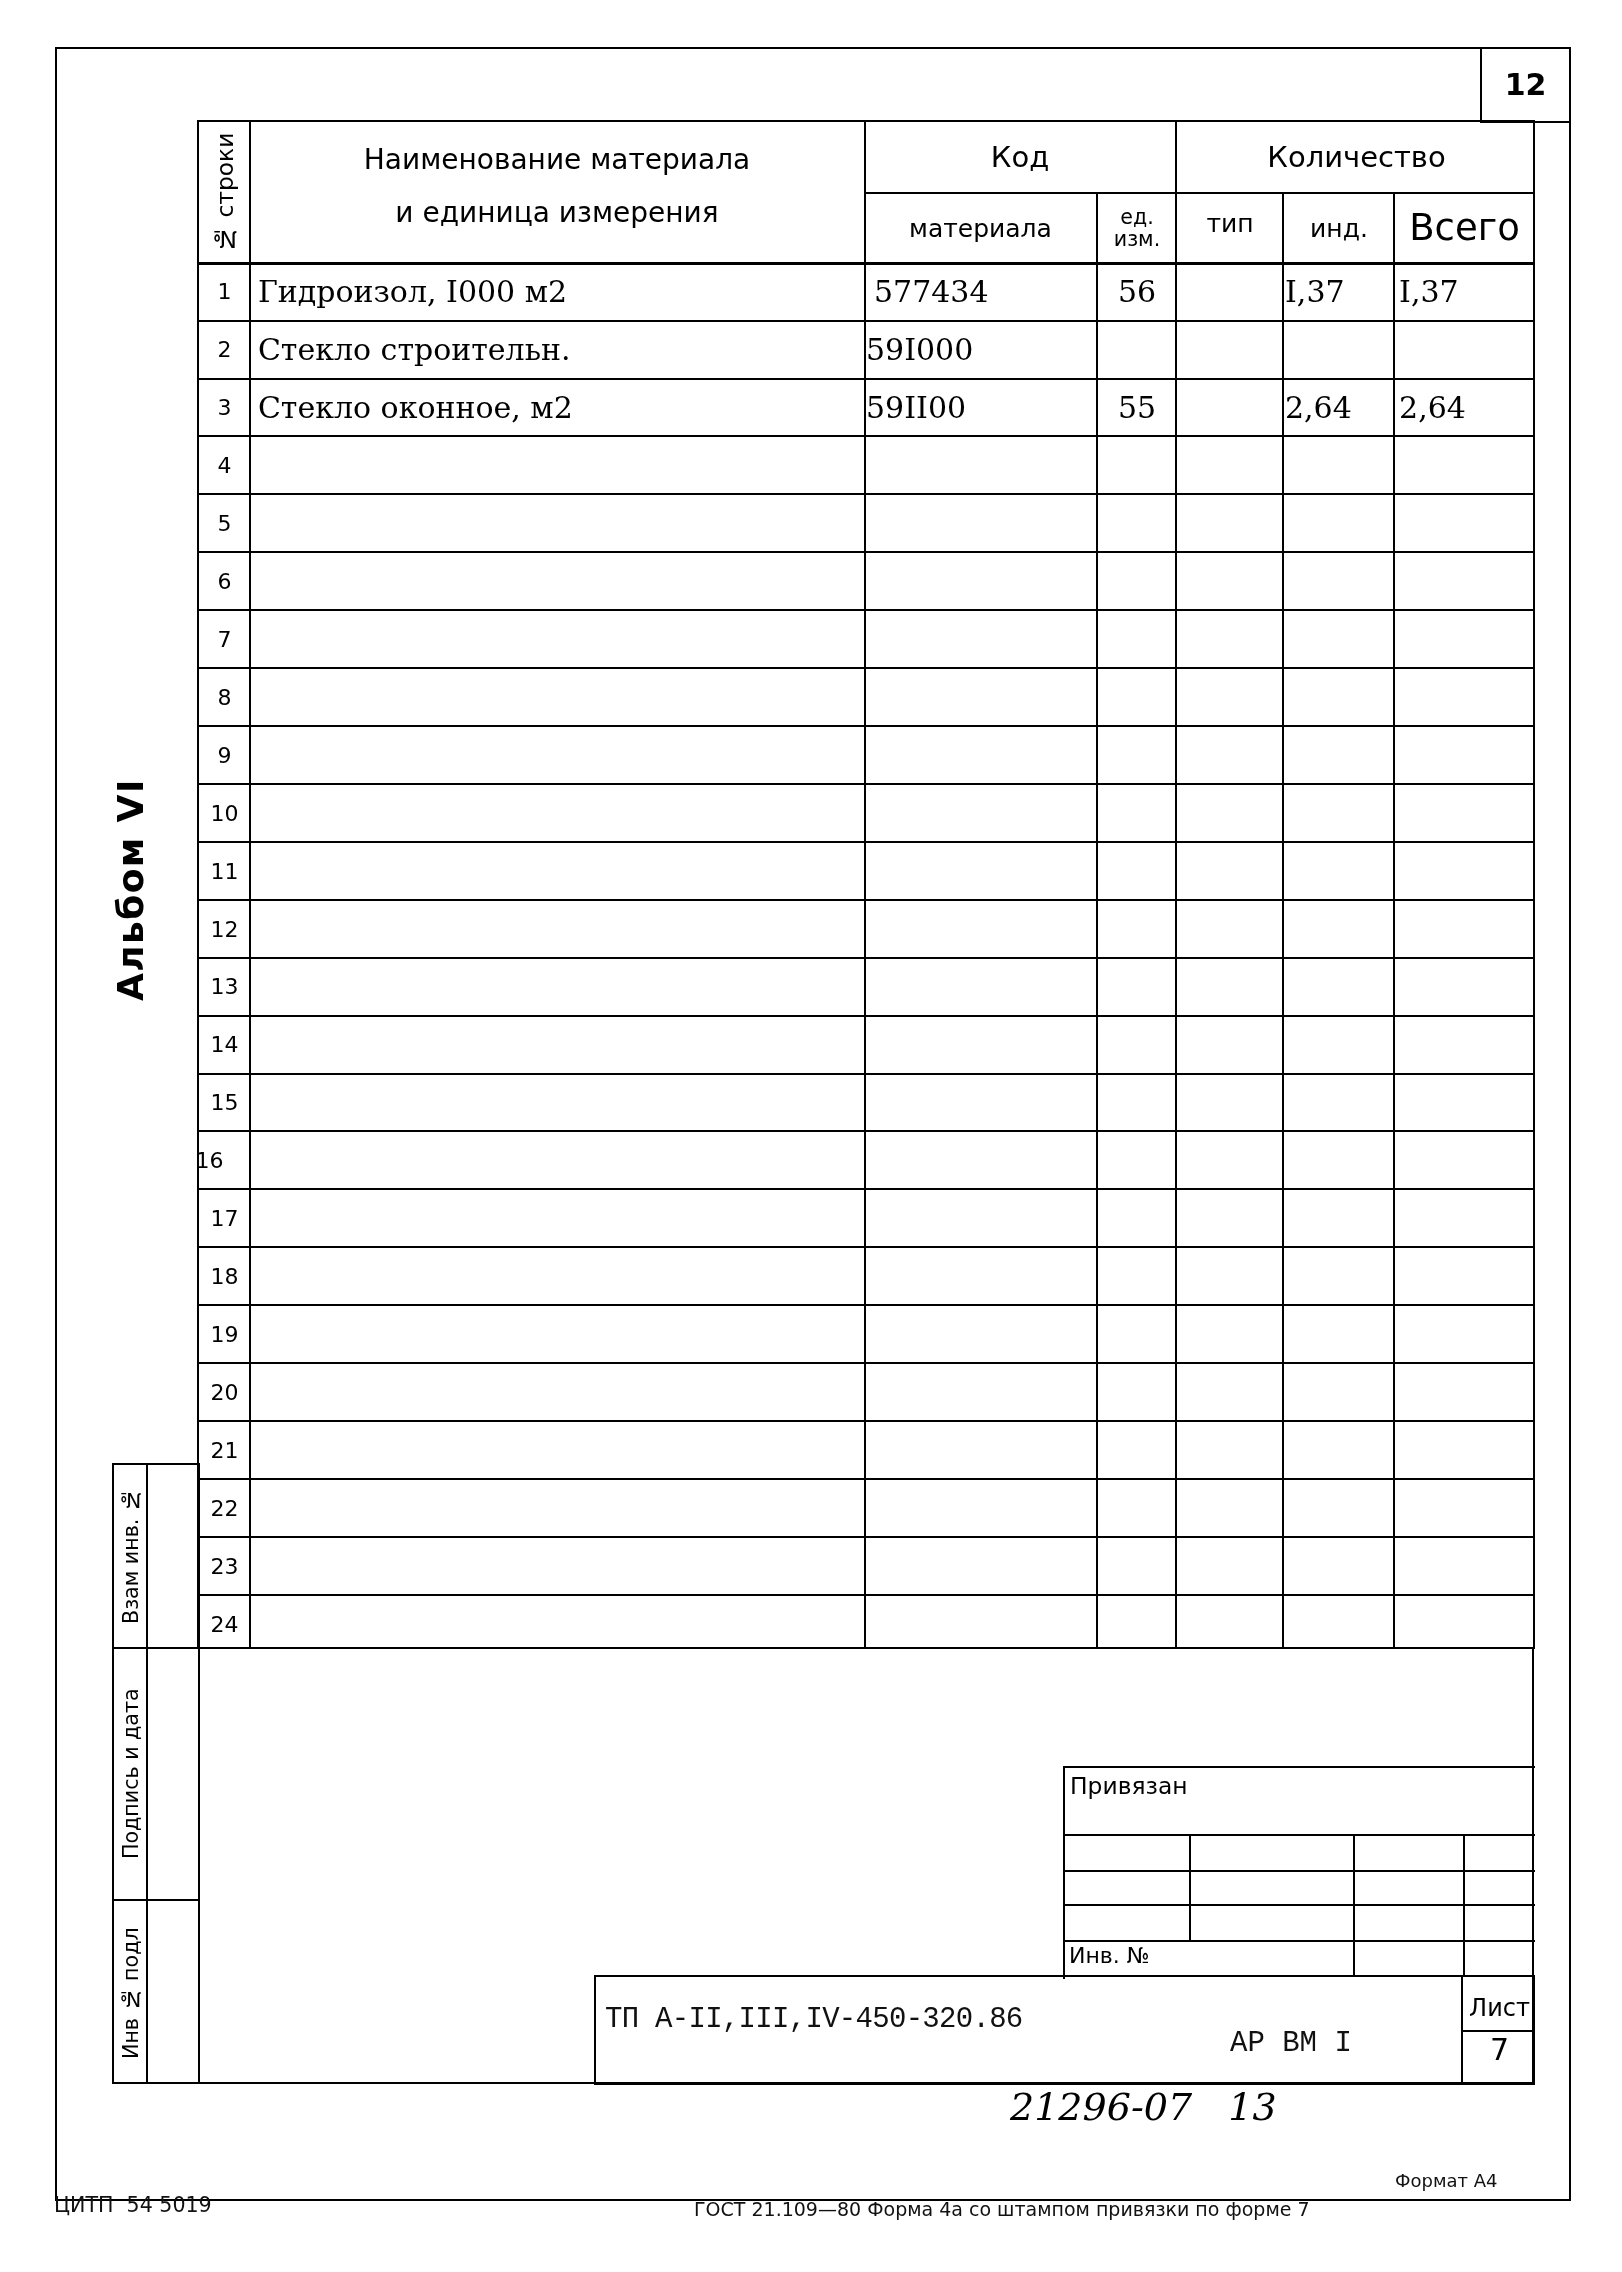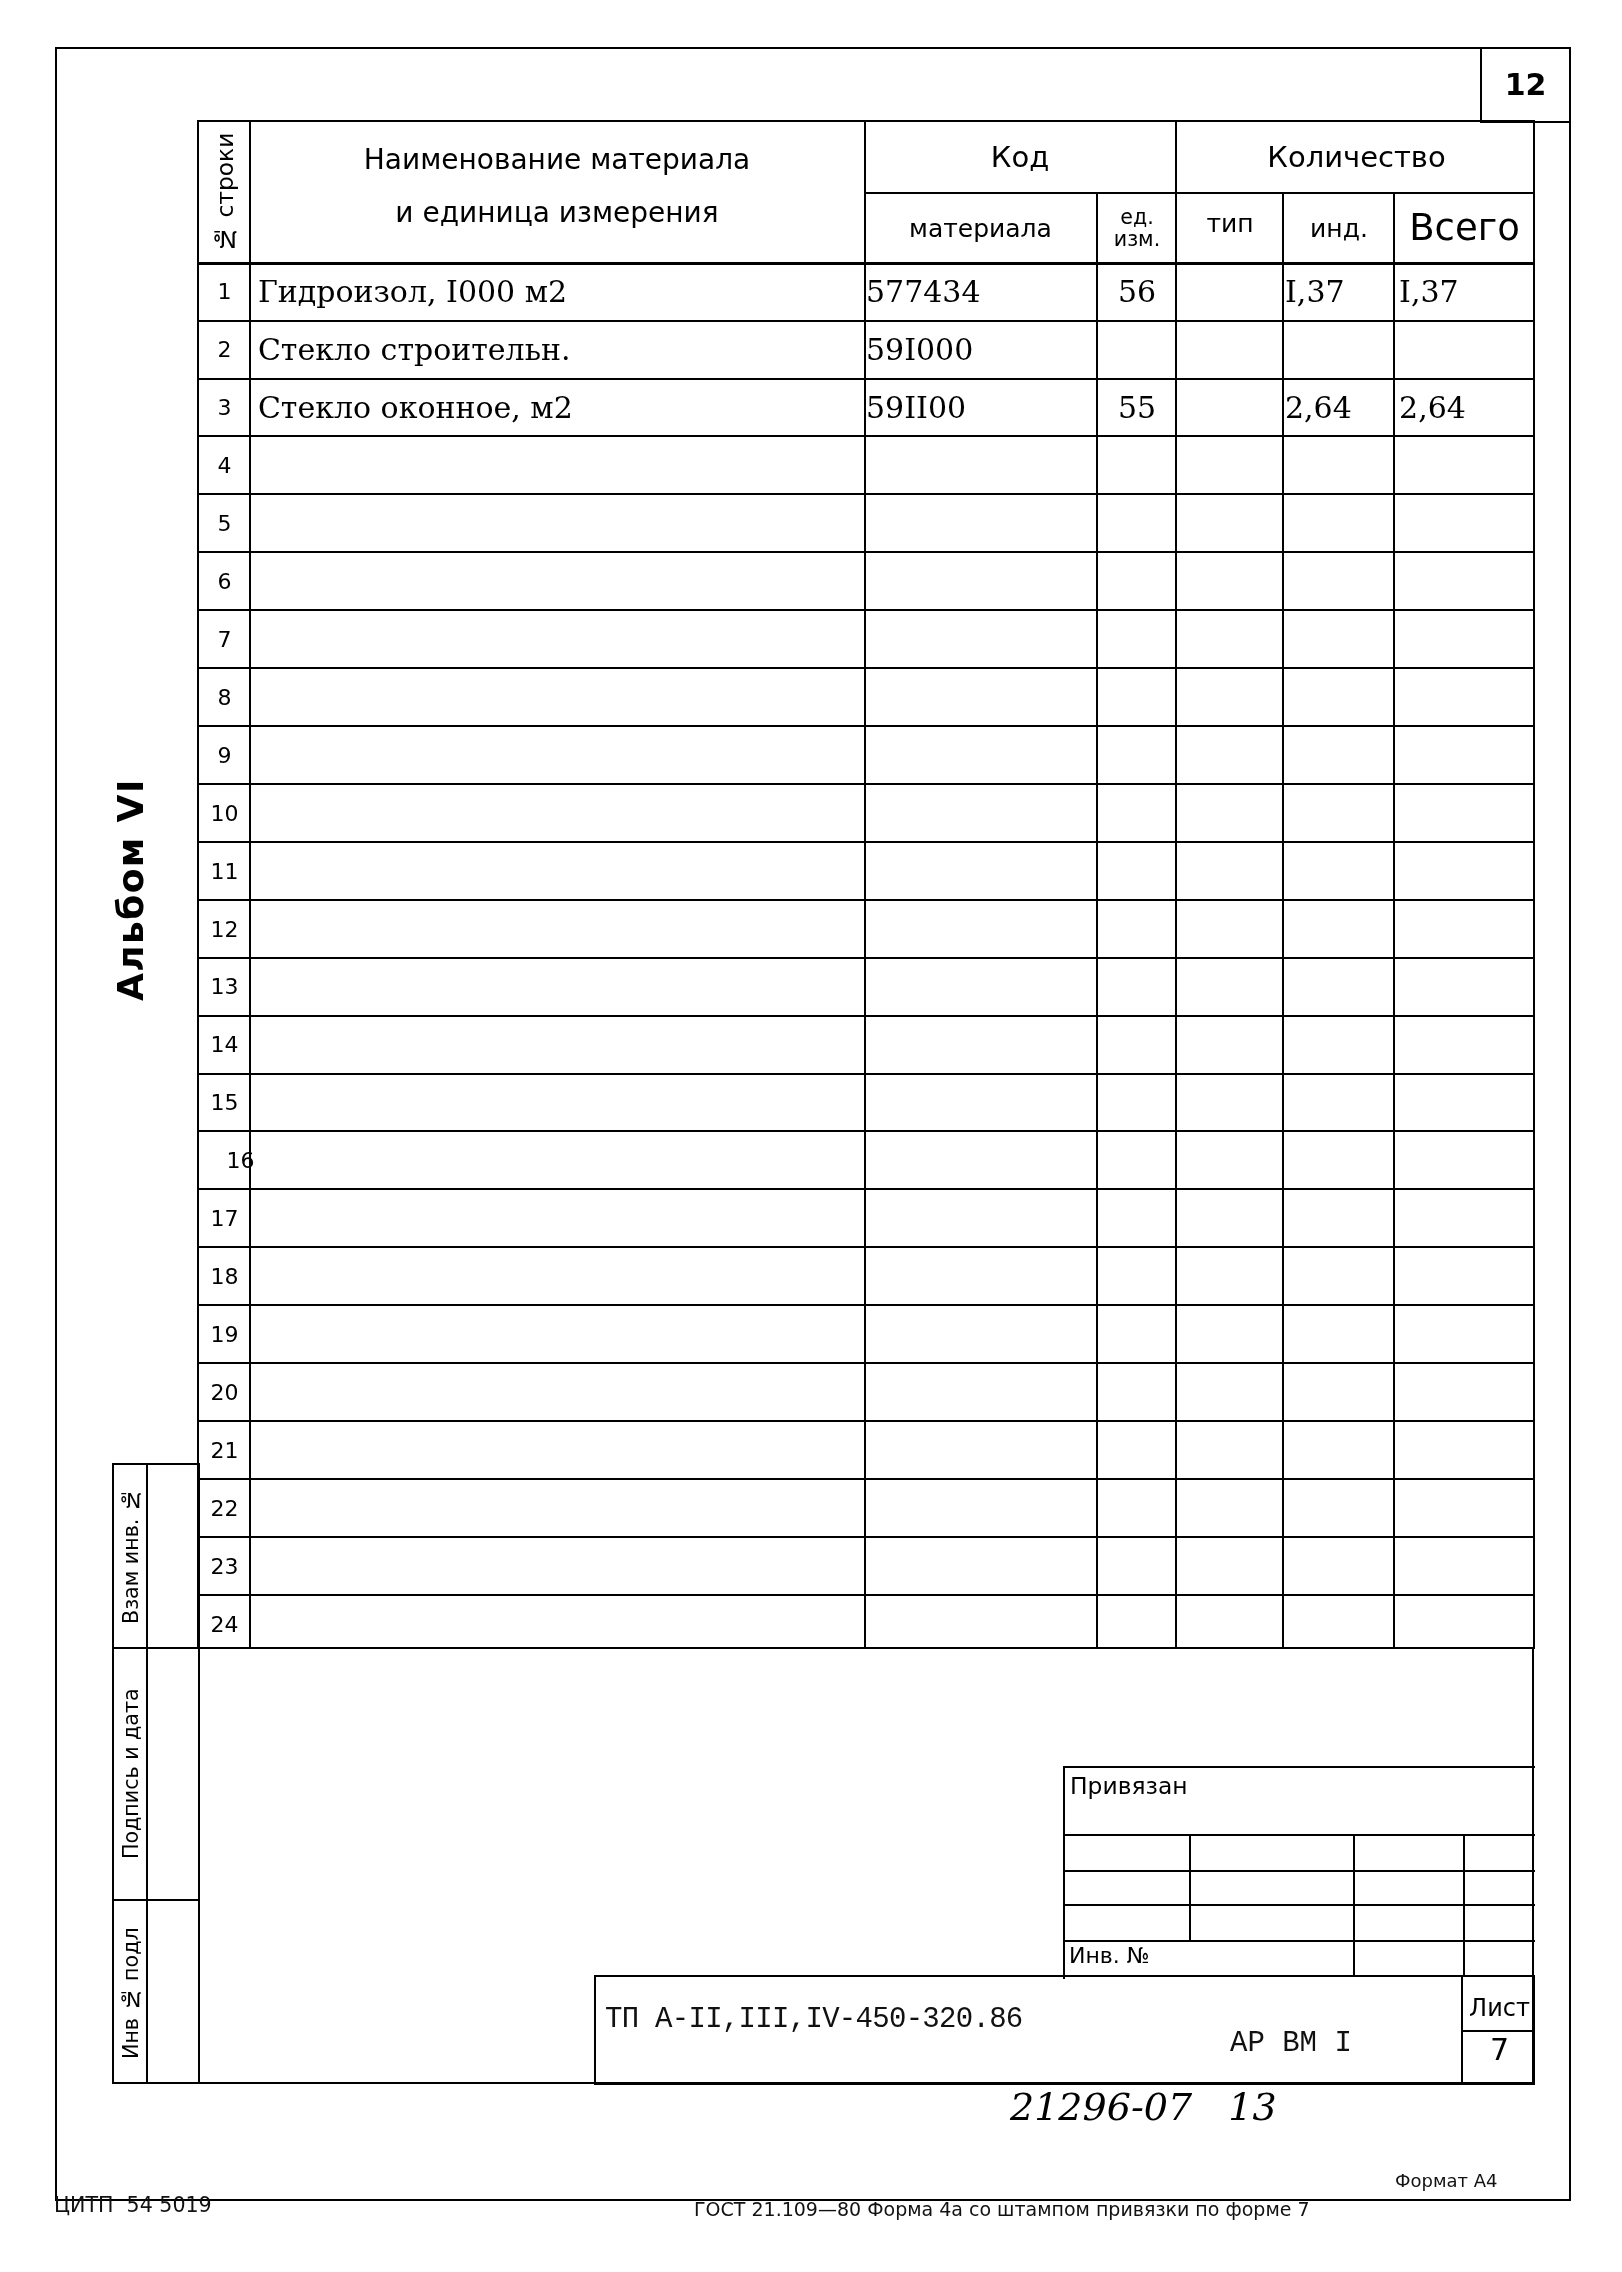--- a/index.html
+++ b/index.html
@@ -57,21 +57,21 @@
   <span>изм.</span>
 </div>
 <div class="abs hdr hdr-sm" style="left:1178px; top:195px; width:104px; height:58px;">тип</div>
 <div class="abs hdr hdr-sm" style="left:1285px; top:195px; width:108px; height:67px;">инд.</div>
 <div class="abs hdr" style="left:1395px; top:195px; width:139px; height:67px; font-size:37px;">Всего</div>
 
 <div id="rows">
     <div class="abs" style="left: 197px; top: 263px; width: 1338px; height: 58px;"></div>
     <div class="abs rownum" style="left: 200px; top: 264px; width: 49px; height: 55px;">1</div>
     <div class="abs cell-text" style="left: 251px; top: 264px; width: 612px; height: 55px;">Гидроизол, I000 м2</div>
-    <div class="abs cell-text" style="left: 866px; top: 264px; width: 185px; height: 55px; padding-left: 0px; text-align: center;">577434</div>
+    <div class="abs cell-text" style="left: 866px; top: 264px; width: 185px; height: 55px; padding-left: 8px; text-align: center;">577434</div>
     <div class="abs cell-text" style="left: 1099px; top: 264px; width: 76px; height: 55px; justify-content: center; padding-left: 0px;">56</div>
     <div class="abs cell-text" style="left: 1178px; top: 264px; width: 104px; height: 55px;"></div>
     <div class="abs cell-text" style="left: 1285px; top: 264px; width: 108px; height: 55px; padding-left: 0px;">I,37</div>
     <div class="abs cell-text" style="left: 1395px; top: 264px; width: 137px; height: 55px; padding-left: 4.1px;">I,37</div>
     <div class="abs" style="left: 197px; top: 321px; width: 1338px; height: 58px;"></div>
     <div class="hl" style="left: 197px; top: 320px; width: 1338px;"></div>
     <div class="abs rownum" style="left: 200px; top: 322px; width: 49px; height: 55px;">2</div>
     <div class="abs cell-text" style="left: 251px; top: 322px; width: 643px; height: 55px;">Стекло строительн.</div>
     <div class="abs cell-text" style="left: 866px; top: 322px; width: 229px; height: 55px; padding-left: 0px;">59I000</div>
     <div class="abs cell-text" style="left: 1099px; top: 322px; width: 76px; height: 55px; justify-content: center; padding-left: 0px;"></div>
@@ -190,21 +190,21 @@
     <div class="hl" style="left: 197px; top: 1073px; width: 1338px;"></div>
     <div class="abs rownum" style="left: 200px; top: 1075px; width: 49px; height: 55px;">15</div>
     <div class="abs cell-text" style="left: 251px; top: 1075px; width: 612px; height: 55px;"></div>
     <div class="abs cell-text" style="left: 866px; top: 1075px; width: 229px; height: 55px; padding-left: 0px;"></div>
     <div class="abs cell-text" style="left: 1099px; top: 1075px; width: 76px; height: 55px; justify-content: center; padding-left: 0px;"></div>
     <div class="abs cell-text" style="left: 1178px; top: 1075px; width: 104px; height: 55px;"></div>
     <div class="abs cell-text" style="left: 1285px; top: 1075px; width: 108px; height: 55px; padding-left: 0px;"></div>
     <div class="abs cell-text" style="left: 1395px; top: 1075px; width: 137px; height: 55px; padding-left: 4.1px;"></div>
     <div class="abs" style="left: 197px; top: 1132px; width: 1338px; height: 58px;"></div>
     <div class="hl" style="left: 197px; top: 1130px; width: 1338px;"></div>
-    <div class="abs rownum" style="left: 214px; top: 1133px; width: 53px; height: 55px; text-align: center;">16</div>
+    <div class="abs rownum" style="left: 183px; top: 1133px; width: 53px; height: 55px; text-align: center;">16</div>
     <div class="abs cell-text" style="left: 251px; top: 1133px; width: 612px; height: 55px;"></div>
     <div class="abs cell-text" style="left: 866px; top: 1133px; width: 229px; height: 55px; padding-left: 0px;"></div>
     <div class="abs cell-text" style="left: 1099px; top: 1133px; width: 76px; height: 55px; justify-content: center; padding-left: 0px;"></div>
     <div class="abs cell-text" style="left: 1178px; top: 1133px; width: 104px; height: 55px;"></div>
     <div class="abs cell-text" style="left: 1285px; top: 1133px; width: 108px; height: 55px; padding-left: 0px;"></div>
     <div class="abs cell-text" style="left: 1395px; top: 1133px; width: 137px; height: 55px; padding-left: 4.1px;"></div>
     <div class="abs" style="left: 197px; top: 1190px; width: 1338px; height: 58px;"></div>
     <div class="hl" style="left: 197px; top: 1188px; width: 1338px;"></div>
     <div class="abs rownum" style="left: 200px; top: 1191px; width: 49px; height: 55px;">17</div>
     <div class="abs cell-text" style="left: 251px; top: 1191px; width: 612px; height: 55px;"></div>

